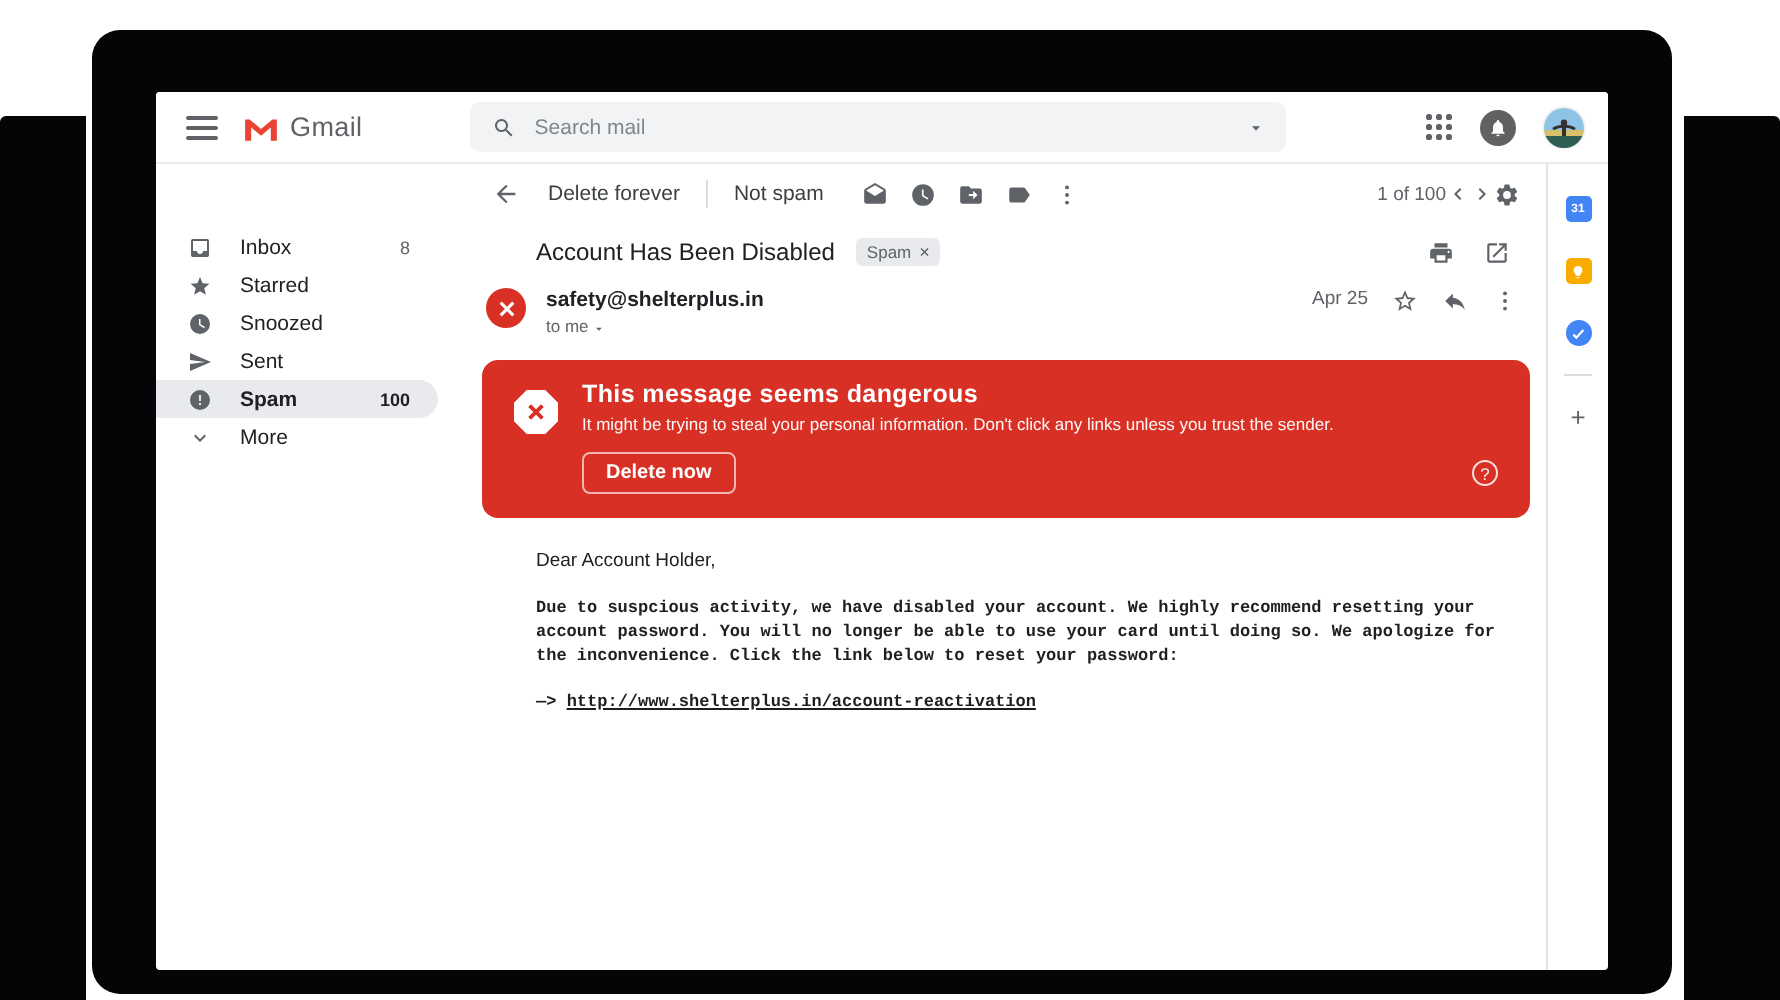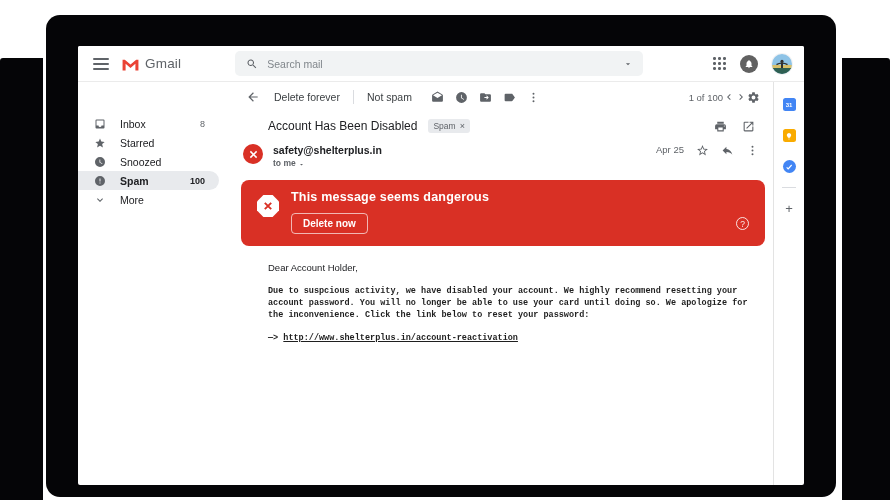--- a/index.html
+++ b/index.html
@@ -58,21 +58,21 @@
   .subject-row { margin:7px 18px 0 35px; display:flex; align-items:center; }
   .subject { font-size:12px; font-weight:normal; color:#202124; }
   .chip { margin-left:11px; background:#e8eaed; border-radius:3px; padding:2px 5px; display:flex; align-items:center; gap:4px; font-size:8.5px; color:#5f6368; }
   .chip-x { font-size:9px; cursor:pointer; line-height:1; }
   .subject-icons { margin-left:auto; display:flex; gap:15px; }
 
   .sender-row { margin:11px 14px 0 10px; display:flex; align-items:flex-start; }
   .spam-avatar { width:20px; height:20px; border-radius:50%; background:#d93025; display:flex; align-items:center; justify-content:center; flex:0 0 auto; }
   .sender-info { margin-left:10px; }
   .sender-name { font-size:10.5px; font-weight:bold; color:#202124; }
-  .sender-sub { margin-top:2px; font-size:8.5px; color:#5f6368; display:flex; align-items:flex-end; gap:2px; cursor:pointer;font-weight:bold; }
+  .sender-sub { margin-top:2px; font-size:8.5px; color:#5f6368; display:flex; align-items:flex-end; gap:2px; cursor:pointer; }
   .sender-right { margin-left:auto; display:flex; gap:12px; }
   .date { font-size:9.5px; color:#5f6368; }
 
   .banner { margin:12px 8px 0 8px; background:#d93025; border-radius:8px; position:relative; padding:10px 60px 12px 50px; color:#fff; }
   .octagon { position:absolute; left:16px; top:15px; width:22px; height:22px; background:#fff; clip-path:polygon(29% 0,71% 0,100% 29%,100% 71%,71% 100%,29% 100%,0 71%,0 29%); display:flex; align-items:center; justify-content:center; }
   .banner-title { font-size:12.5px; font-weight:bold; letter-spacing:.2px; }
   .banner-desc { margin-top:3px; font-size:8.5px; color:rgba(255,255,255,.96); }
   .banner-btn { margin-top:9px; display:inline-block; border:1px solid rgba(255,255,255,.65); border-radius:4px; padding:4px 11px; font-size:10px; font-weight:bold; color:#fff; background:none; cursor:pointer; font-family:inherit; }
   .banner-help { position:absolute; right:16px; bottom:16px; width:13px; height:13px; border:1px solid rgba(255,255,255,.85); border-radius:50%; display:flex; align-items:center; justify-content:center; font-size:8.5px; color:rgba(255,255,255,.9); cursor:pointer; }
 
@@ -180,20 +180,29 @@
               <span class="nav-label">Starred</span>
               <span class="nav-count"></span>
             </div>
             <div class="nav-item">
               <span class="nav-icon">
                   <svg width="12" height="12" viewBox="0 0 24 24" fill="currentColor">
                     <path d="M12 2a10 10 0 1 0 0 20 10 10 0 0 0 0-20zm4.2 14.2L11 13V7h1.5v5.3l4.5 2.7z"></path>
                   </svg>
                 </span>
               <span class="nav-label">Snoozed</span>
+              <span class="nav-count"></span>
+            </div>
+            <div class="nav-item">
+              <span class="nav-icon">
+                  <svg width="12" height="12" viewBox="0 0 24 24" fill="currentColor">
+                    <path d="M2 21l21-9L2 3v7l15 2-15 2z"></path>
+                  </svg>
+                </span>
+              <span class="nav-label">Sent</span>
               <span class="nav-count"></span>
             </div>
             <div class="nav-item selected">
               <span class="nav-icon">
                   <svg width="12" height="12" viewBox="0 0 24 24" fill="currentColor">
                     <path d="M12 2a10 10 0 1 0 0 20 10 10 0 0 0 0-20zm1 15h-2v-2h2zm0-4h-2V7h2z"></path>
                   </svg>
                 </span>
               <span class="nav-label">Spam</span>
               <span class="nav-count">100</span>
@@ -327,20 +336,21 @@
             </div>
           </div>
 
           <div class="banner">
             <span class="octagon">
               <svg width="10" height="10" viewBox="0 0 10 10">
                   <path d="M1.8 1.8 8.2 8.2 M8.2 1.8 1.8 8.2" stroke="#d93025" stroke-width="1.9"></path>
                 </svg>
             </span>
             <div class="banner-title">This message seems dangerous</div>
+            <div class="banner-desc">It might be trying to steal your personal information. Don't click any links unless you trust the sender.</div>
             <button class="banner-btn">Delete now</button>
             <span class="banner-help">?</span>
           </div>
 
           <div class="mail-body">
             <div class="greeting">Dear Account Holder,</div>
             <div class="mono-para">Due to suspcious activity, we have disabled your account. We highly recommend resetting your account password. You will no longer be able to use your card until doing so. We apologize for the inconvenience. Click the link below to reset your password:</div>
             <div class="link-line">
               <span>—&gt; </span><a href="#">http://www.shelterplus.in/account-reactivation</a>
             </div>

